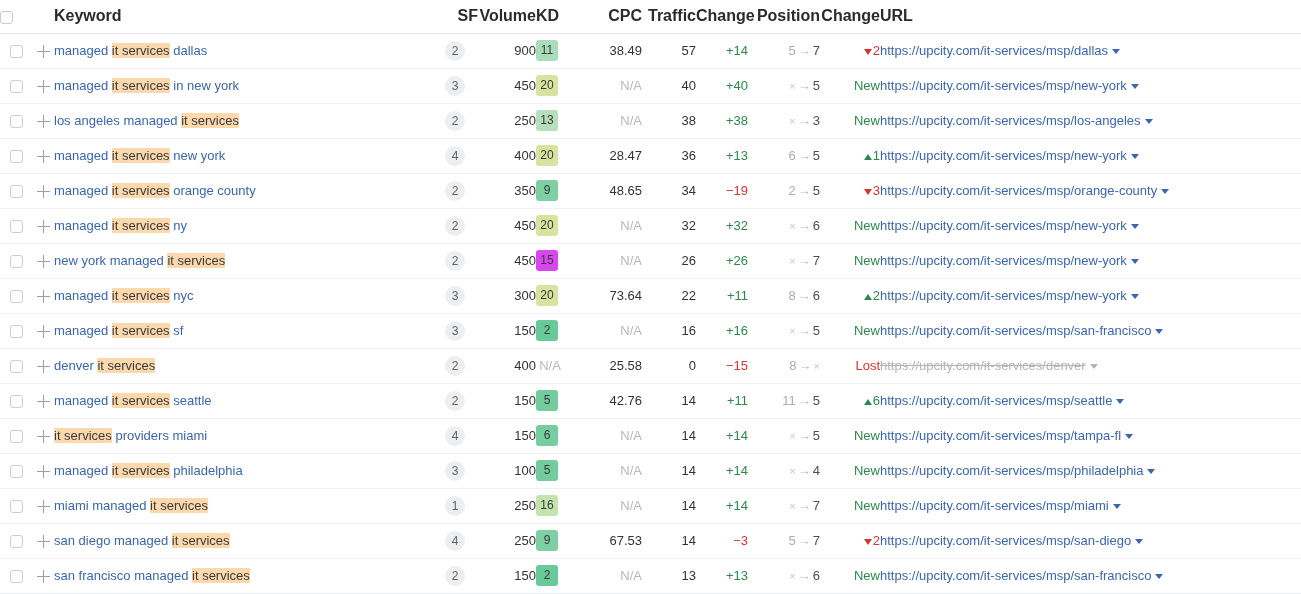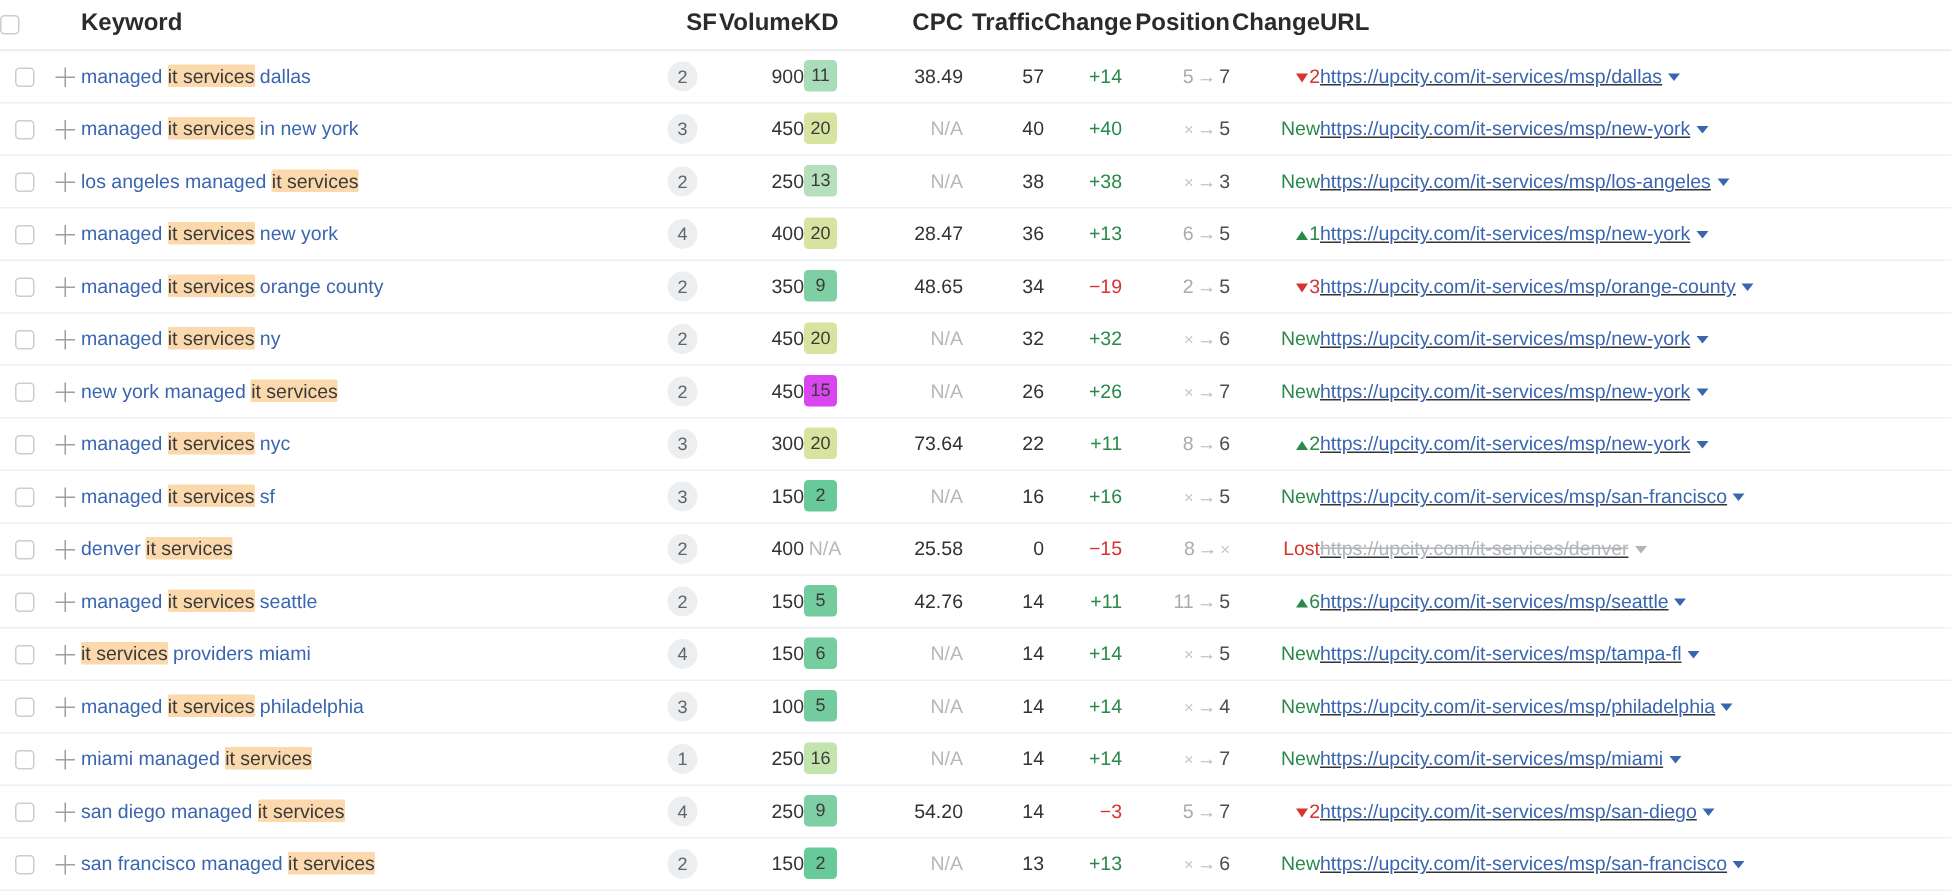--- a/index.html
+++ b/index.html
@@ -202,21 +202,21 @@
     border-right: 4px solid transparent;
     border-bottom: 6px solid #2a8a4a;
   }
   .tri-down {
     border-left: 4px solid transparent;
     border-right: 4px solid transparent;
     border-top: 6px solid #d9332e;
   }
 
   
-  .cell-url { padding-left: 10px; text-decoration: underline; }
+  .cell-url { padding-left: 10px; }
   .url-link {
     color: #3a66b0;
     text-decoration: none;
     font-size: 13px;
     cursor: pointer;
   }
   .url-lost {
     color: #b0b5ba;
     text-decoration: line-through;
   }
@@ -465,21 +465,21 @@
         <td class="cell-status"><span class="status-new">New</span></td>
         <td class="cell-url"><a class="url-link">https://upcity.com/it-services/msp/miami</a><span class="caret"></span></td>
       </tr>
       <tr>
         <td class="cell-check"><span class="checkbox"></span></td>
         <td class="cell-plus"><span class="plus-icon"></span></td>
         <td class="cell-keyword"><a class="keyword-link"><span>san diego managed </span><span class="kw-hl">it services</span></a></td>
         <td class="cell-sf"><span class="sf-badge">4</span></td>
         <td class="cell-num">250</td>
         <td class="cell-kd"><span class="kd-badge" style="background: rgb(126, 208, 164);">9</span></td>
-        <td class="cell-num">54.20</td>
+        <td class="cell-num">67.53</td>
         <td class="cell-num">14</td>
         <td class="cell-num chg-down">−3</td>
         <td class="cell-position"><span class="pos-from">5</span><span class="pos-arrow">→</span><span class="pos-to">7</span></td>
         <td class="cell-status"><span class="tri tri-down"></span><span class="status-down">2</span></td>
         <td class="cell-url"><a class="url-link">https://upcity.com/it-services/msp/san-diego</a><span class="caret"></span></td>
       </tr>
       <tr>
         <td class="cell-check"><span class="checkbox"></span></td>
         <td class="cell-plus"><span class="plus-icon"></span></td>
         <td class="cell-keyword"><a class="keyword-link"><span>san francisco managed </span><span class="kw-hl">it services</span></a></td>

